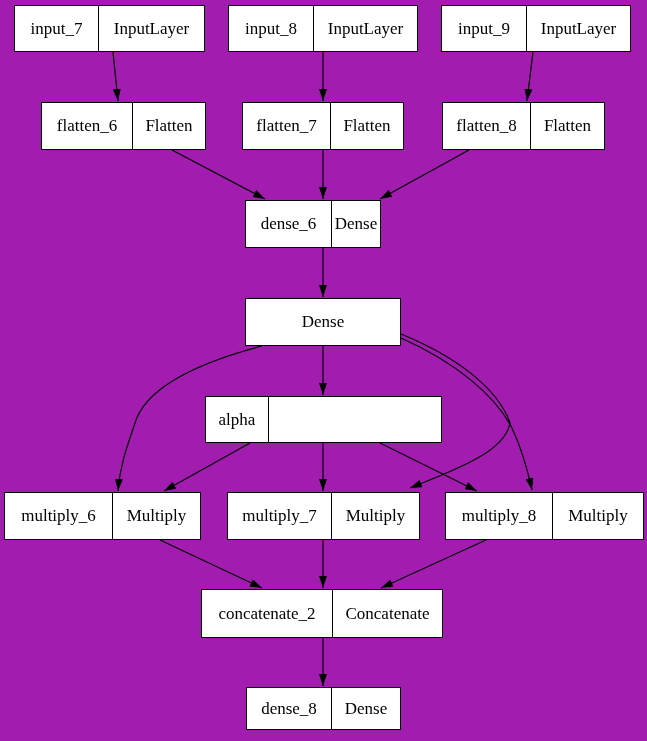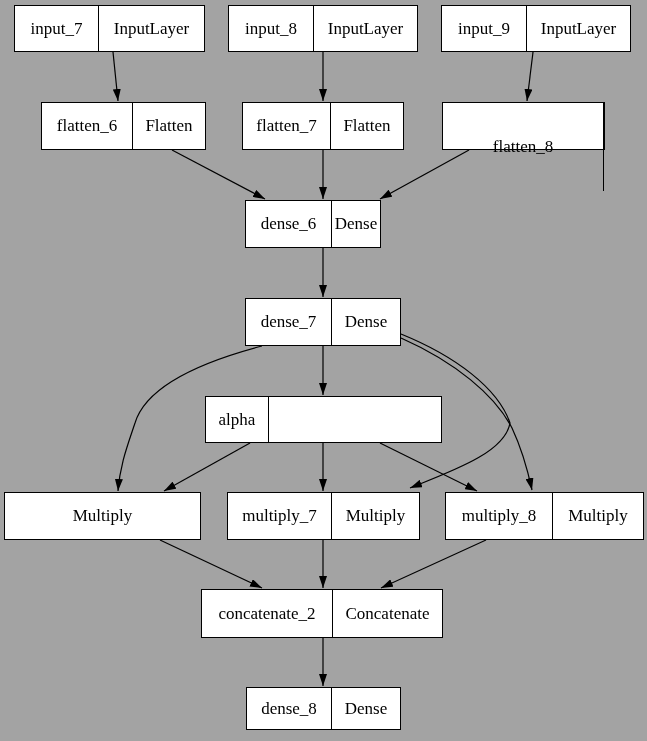--- a/index.html
+++ b/index.html
@@ -4,21 +4,21 @@
 <style>
   html, body {
     margin: 0;
     padding: 0;
     background: #ffffff;
   }
   #canvas {
     position: relative;
     width: 647px;
     height: 741px;
-    background: #a3a3a3;
+    background: #a21caf;
     font-family: "Liberation Serif", "DejaVu Serif", serif;
     font-size: 17px;
     color: #000000;
     overflow: hidden;
   }
   .node {
     position: absolute;
     display: flex;
     box-sizing: border-box;
     background: #ffffff;
@@ -68,36 +68,36 @@
       <div class="cell type-cell">InputLayer</div>
     </div>
     <div class="node" style="left: 41px; top: 102px; width: 165px; height: 48px;">
       <div class="cell name-cell" style="flex: 0 0 91px;">flatten_6</div>
       <div class="cell type-cell">Flatten</div>
     </div>
     <div class="node" style="left: 242px; top: 102px; width: 162px; height: 48px;">
       <div class="cell name-cell" style="flex: 0 0 88px;">flatten_7</div>
       <div class="cell type-cell">Flatten</div>
     </div>
-    <div class="node" style="left: 442px; top: 102px; width: 163px; height: 48px; flex-direction: column;">
+    <div class="node" style="left: 442px; top: 102px; width: 163px; height: 48px;">
       <div class="cell name-cell" style="flex: 0 0 88px;">flatten_8</div>
       <div class="cell type-cell">Flatten</div>
     </div>
     <div class="node" style="left: 245px; top: 200px; width: 136px; height: 48px;">
       <div class="cell name-cell" style="flex: 0 0 86px;">dense_6</div>
       <div class="cell type-cell">Dense</div>
     </div>
     <div class="node" style="left: 245px; top: 298px; width: 156px; height: 48px;">
-      <div class="cell name-cell" style="flex: 0 0 86px;">dense_7</div>
       <div class="cell type-cell">Dense</div>
     </div>
     <div class="node" style="left: 205px; top: 396px; width: 237px; height: 47px; gap: 28px;">
       <div class="cell name-cell" style="flex: 0 0 63px;">alpha</div>
     </div>
     <div class="node" style="left: 4px; top: 492px; width: 197px; height: 48px;">
+      <div class="cell name-cell" style="flex: 0 0 108px;">multiply_6</div>
       <div class="cell type-cell">Multiply</div>
     </div>
     <div class="node" style="left: 227px; top: 492px; width: 193px; height: 48px;">
       <div class="cell name-cell" style="flex: 0 0 104px;">multiply_7</div>
       <div class="cell type-cell">Multiply</div>
     </div>
     <div class="node" style="left: 445px; top: 492px; width: 199px; height: 48px;">
       <div class="cell name-cell" style="flex: 0 0 107px;">multiply_8</div>
       <div class="cell type-cell">Multiply</div>
     </div>

